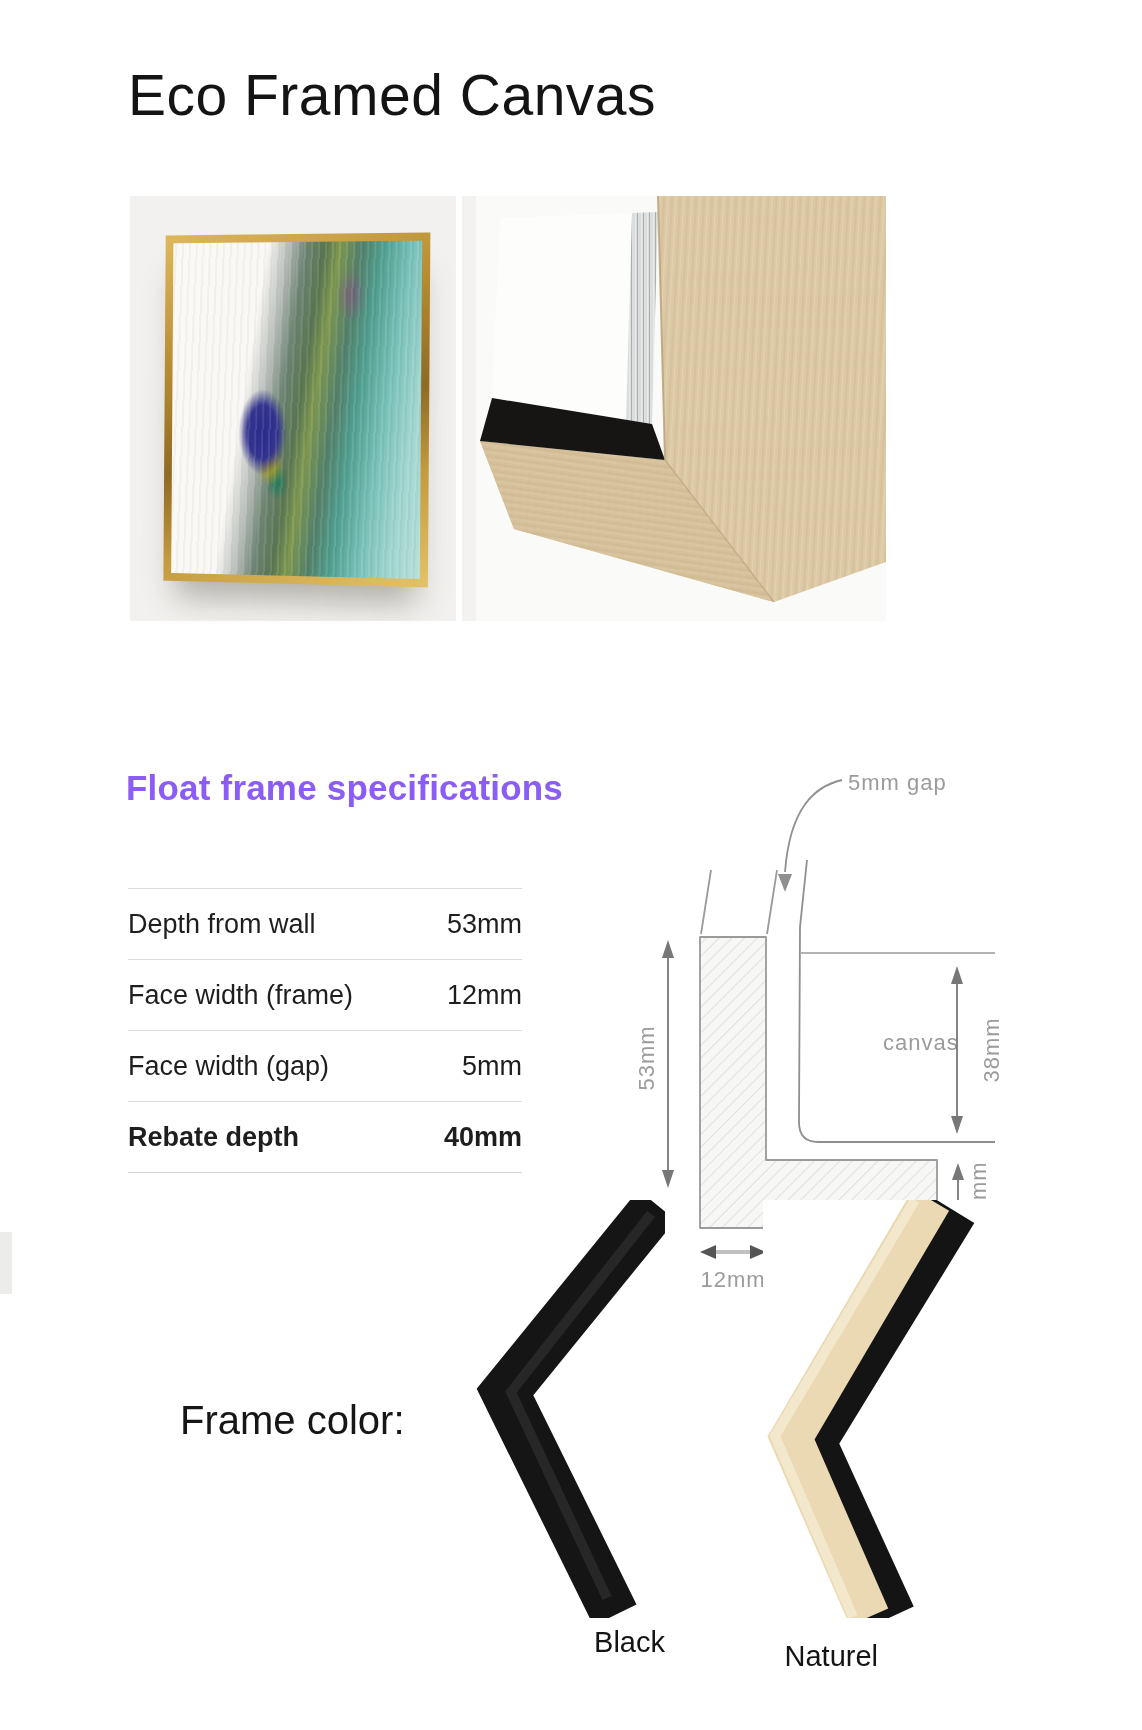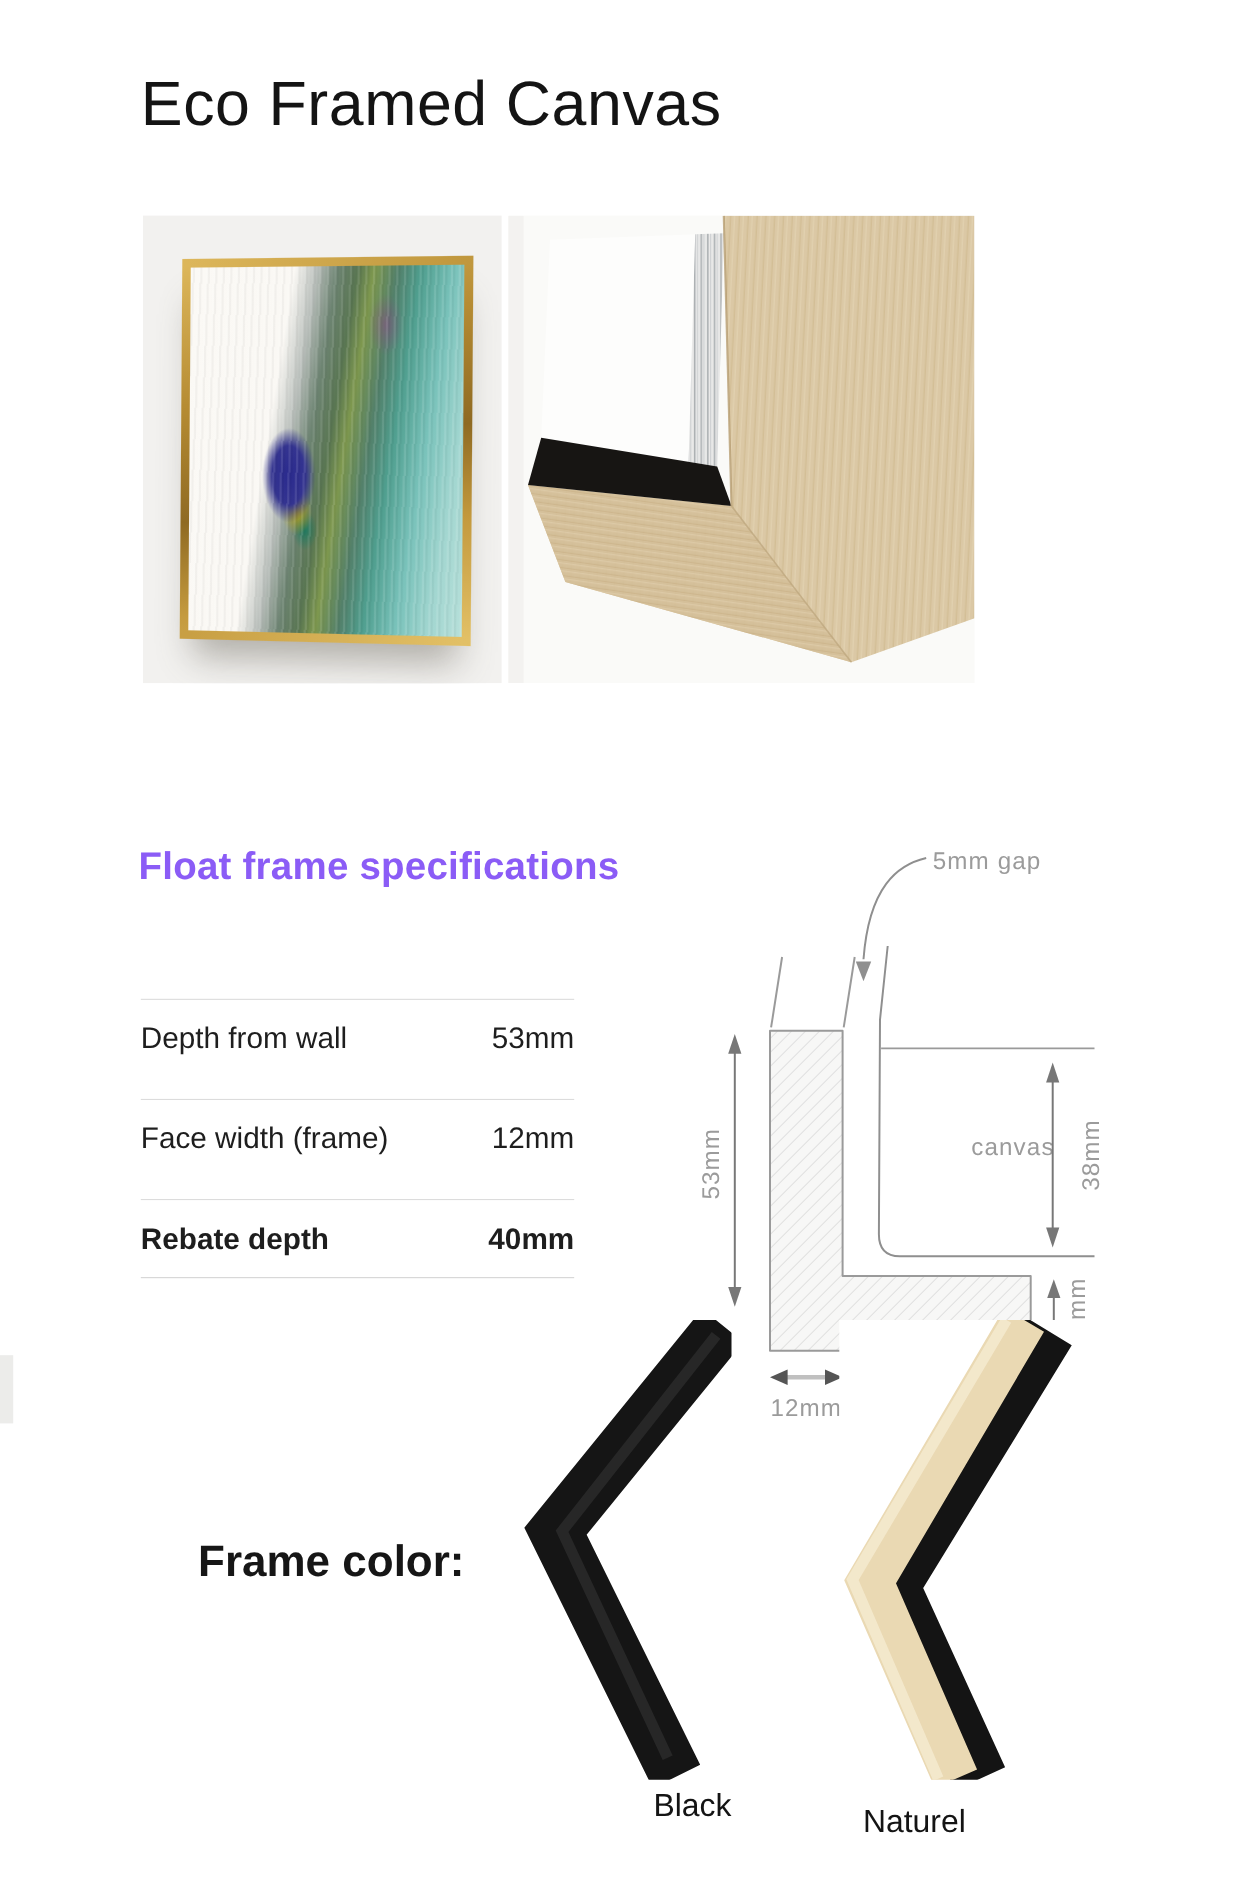--- a/index.html
+++ b/index.html
@@ -38,31 +38,31 @@
       linear-gradient(99deg,#fbf9f5 0%,#faf8f4 32%,#b7bdb9 39%,#6d8472 45%,#597652 51%,#7e984e 56%,#53806a 63%,#4f9e8e 70%,#79c2ba 80%,#a2d6d0 90%,#b7e0da 100%);
   }
 
   
   .spec-heading{left:126px;top:768px;font-size:35px;font-weight:700;color:#8b5cf6;letter-spacing:.2px;}
 
   
   .spec-table{left:128px;top:888px;width:394px;}
   .spec-row{
     display:flex;justify-content:space-between;align-items:center;
-    border-top:1px solid #dcdcdc;height:70px;font-size:27px;color:#1e1e1e;margin-top:20px;
+    border-top:1px solid #dcdcdc;height:70px;font-size:27px;color:#1e1e1e;
   }
   .spec-table .spec-row:last-child{border-bottom:1px solid #d4d4d4;font-weight:bold;}
   .spec-value{text-align:right;}
 
   
   .diagram{left:558px;top:742px;}
   .dg-text{font-family:"Liberation Sans",sans-serif;font-size:22px;fill:#9b9b9b;letter-spacing:1px;}
 
   
-  .frame-color-heading{left:180px;top:1398px;font-size:40px;font-weight:700;color:#161616;}
+  .frame-color-heading{left:180px;top:1398px;font-size:40px;font-weight:400;color:#161616;}
   .swatch{background:#ffffff;}
   .swatch-black{left:445px;top:1200px;width:220px;height:418px;}
   .swatch-naturel{left:763px;top:1200px;width:379px;height:418px;}
   .swatch-label{font-size:29px;color:#141414;text-align:right;}
   .label-black{left:445px;top:1626px;width:220px;}
   .label-naturel{left:768px;top:1640px;width:110px;}
 
   .edge-artifact{left:0;top:1232px;width:12px;height:62px;background:#ececea;}
 </style>
 </head>
@@ -113,20 +113,24 @@
 <div class="abs spec-heading">Float frame specifications</div>
 
 <div class="abs spec-table">
   <div class="spec-row">
     <span class="spec-label">Depth from wall</span>
     <span class="spec-value">53mm</span>
   </div>
   <div class="spec-row">
     <span class="spec-label">Face width (frame)</span>
     <span class="spec-value">12mm</span>
+  </div>
+  <div class="spec-row">
+    <span class="spec-label">Face width (gap)</span>
+    <span class="spec-value">5mm</span>
   </div>
   <div class="spec-row">
     <span class="spec-label">Rebate depth</span>
     <span class="spec-value">40mm</span>
   </div>
 </div>
 
 <svg class="abs diagram" width="470" height="560" viewBox="0 0 470 560">
   <defs>
     <pattern id="hatch" width="9" height="9" patternUnits="userSpaceOnUse" patternTransform="rotate(45)">

